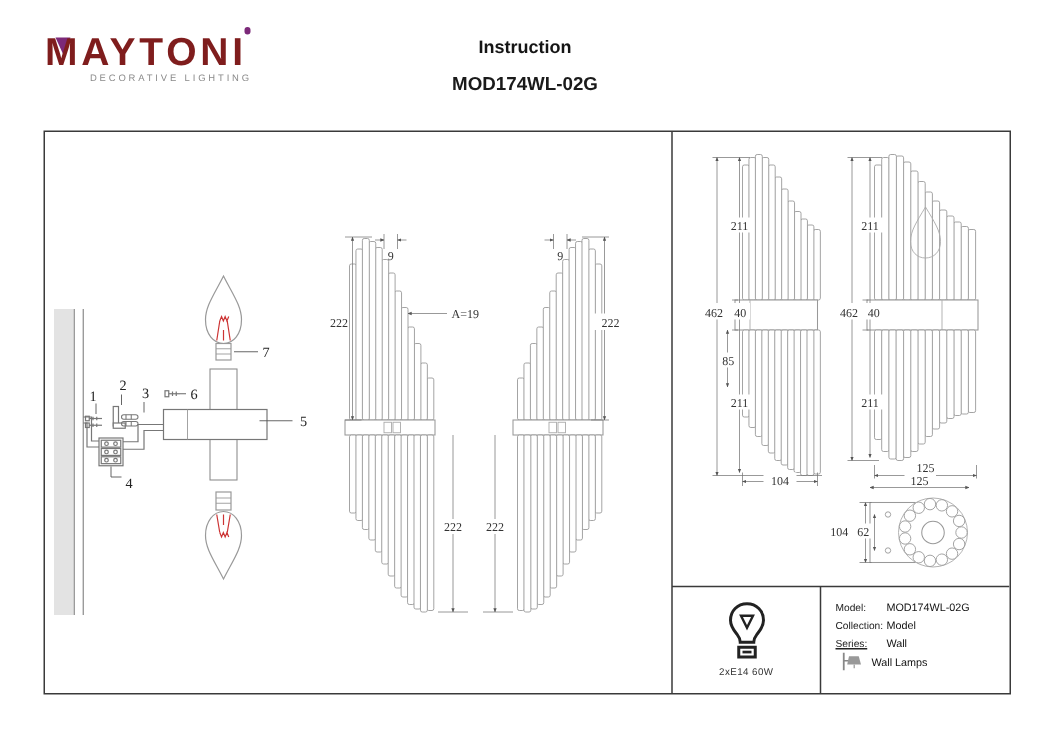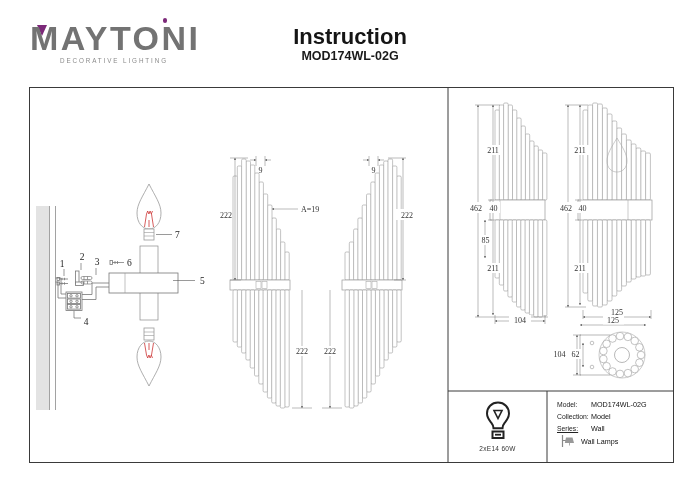--- a/index.html
+++ b/index.html
@@ -1,29 +1,29 @@
 <!DOCTYPE html>
 <html><head>
 <meta charset="utf-8">
 <style>
   html,body{margin:0;padding:0;background:#fff;}
   .page{position:relative;width:700px;height:495px;background:#fff;overflow:hidden;
         font-family:"Liberation Sans",sans-serif;color:#111;}
   
   .logo{position:absolute;left:30px;top:21px;width:138px;}
-  .logo-text{position:relative;z-index:1;font-weight:bold;font-size:34px;letter-spacing:2.5px;
-             color:#737373;line-height:1;}
+  .logo-text{position:relative;z-index:1;font-weight:bold;font-size:26px;letter-spacing:2.5px;
+             color:#7f1d1d;line-height:1;}
   .m-accent{position:absolute;left:7px;top:4px;z-index:0;width:0;height:0;
             border-left:5px solid transparent;border-right:5px solid transparent;
             border-top:11px solid #7c2979;}
   .i-dot{position:absolute;right:1px;top:-3px;z-index:2;width:4.5px;height:4.5px;
          border-radius:50%;background:#7c2979;}
   .logo-sub{margin-top:2px;font-size:6.3px;letter-spacing:1.9px;color:#8a8a8a;text-align:right;}
   .doc-title{position:absolute;left:0;right:0;top:24px;text-align:center;
-             font-size:22px;font-weight:600;color:#151515;}
+             font-size:12px;font-weight:600;color:#151515;}
   .doc-model{position:absolute;left:0;right:0;top:49px;text-align:center;
              font-size:12.5px;font-weight:bold;color:#1a1a1a;}
   
   .main-box{position:absolute;left:29px;top:87px;width:643px;height:374px;
             border:1px solid #3a3a3a;background:#fff;}
   .main-box svg.base{position:absolute;left:0;top:0;}
   
   text.dim{font-family:"Liberation Serif",serif;font-size:8px;fill:#333;}
   text.plabel{font-family:"Liberation Serif",serif;font-size:9.5px;fill:#222;}
   .tbg{fill:#fff;}

